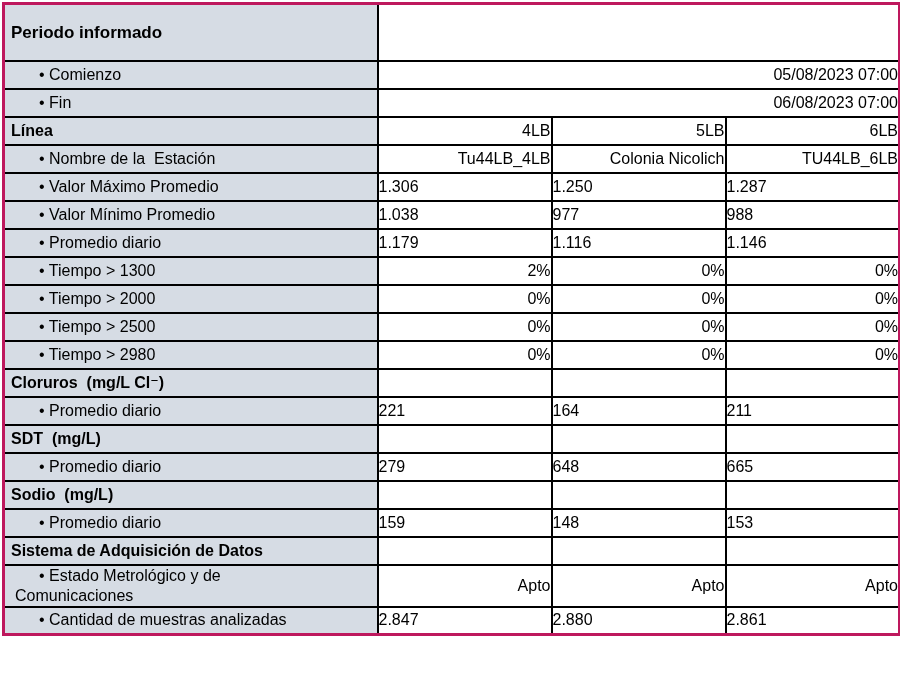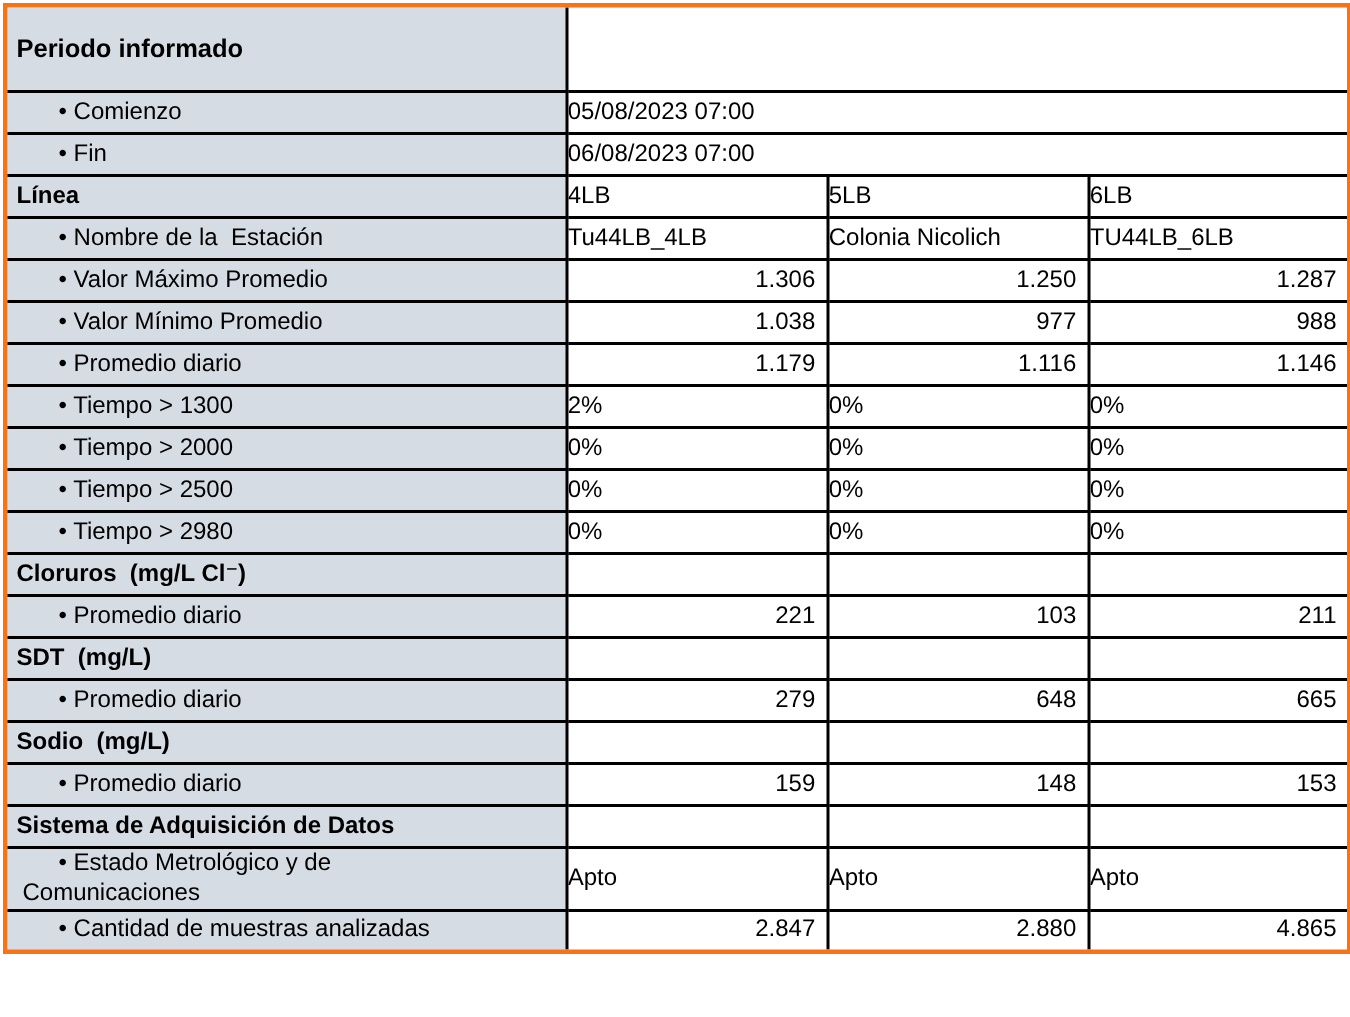--- a/index.html
+++ b/index.html
@@ -9,21 +9,21 @@
     width: 900px;
     height: 678px;
     font-family: "Liberation Sans", "DejaVu Sans", sans-serif;
     color: #000000;
   }
   table.report {
     border-collapse: collapse;
     table-layout: fixed;
     width: 896px;
     margin: 2px 0 0 2px;
-    border: 3px solid #f97316;
+    border: 3px solid #be185d;
   }
   td {
     border: 2px solid #000000;
     font-size: 16px;
     line-height: 1.25;
     vertical-align: middle;
     padding: 0;
     overflow: hidden;
   }
   tr { height: 28px; }
@@ -35,22 +35,22 @@
     background: #D6DCE4;
     text-align: left;
     white-space: pre-wrap;
   }
   .lbl.t { font-weight: bold; font-size: 17px; padding-left: 6px; }
   .lbl.s { font-weight: bold; padding-left: 6px; }
   .lbl.b { padding-left: 10px; text-indent: 24px; }
 
   
   .val { background: #ffffff; }
-  .val.c { text-align: left; }
-  .val.r { text-align: right; padding-right: 7px; }
+  .val.c { text-align: right; }
+  .val.r { padding-right: 7px; }
   .val.bold { font-weight: normal; margin-top: 20px; }
 </style>
 </head>
 <body>
 
 <table class="report">
   <colgroup>
     <col style="width:374px">
     <col style="width:174px">
     <col style="width:174px">
@@ -140,21 +140,21 @@
     <tr>
       <td class="lbl s">Cloruros  (mg/L Cl⁻)</td>
       <td class="val"></td>
       <td class="val"></td>
       <td class="val"></td>
     </tr>
 
     <tr>
       <td class="lbl b">• Promedio diario</td>
       <td class="val r">221</td>
-      <td class="val r">103</td>
+      <td class="val r">164</td>
       <td class="val r">211</td>
     </tr>
 
     <tr>
       <td class="lbl s">SDT  (mg/L)</td>
       <td class="val"></td>
       <td class="val"></td>
       <td class="val"></td>
     </tr>
 
@@ -191,17 +191,17 @@
 Comunicaciones</td>
       <td class="val c">Apto</td>
       <td class="val c">Apto</td>
       <td class="val c">Apto</td>
     </tr>
 
     <tr>
       <td class="lbl b">• Cantidad de muestras analizadas</td>
       <td class="val r">2.847</td>
       <td class="val r">2.880</td>
-      <td class="val r">4.865</td>
+      <td class="val r">2.861</td>
     </tr>
 
   </tbody>
 </table>
 
 </body></html>

